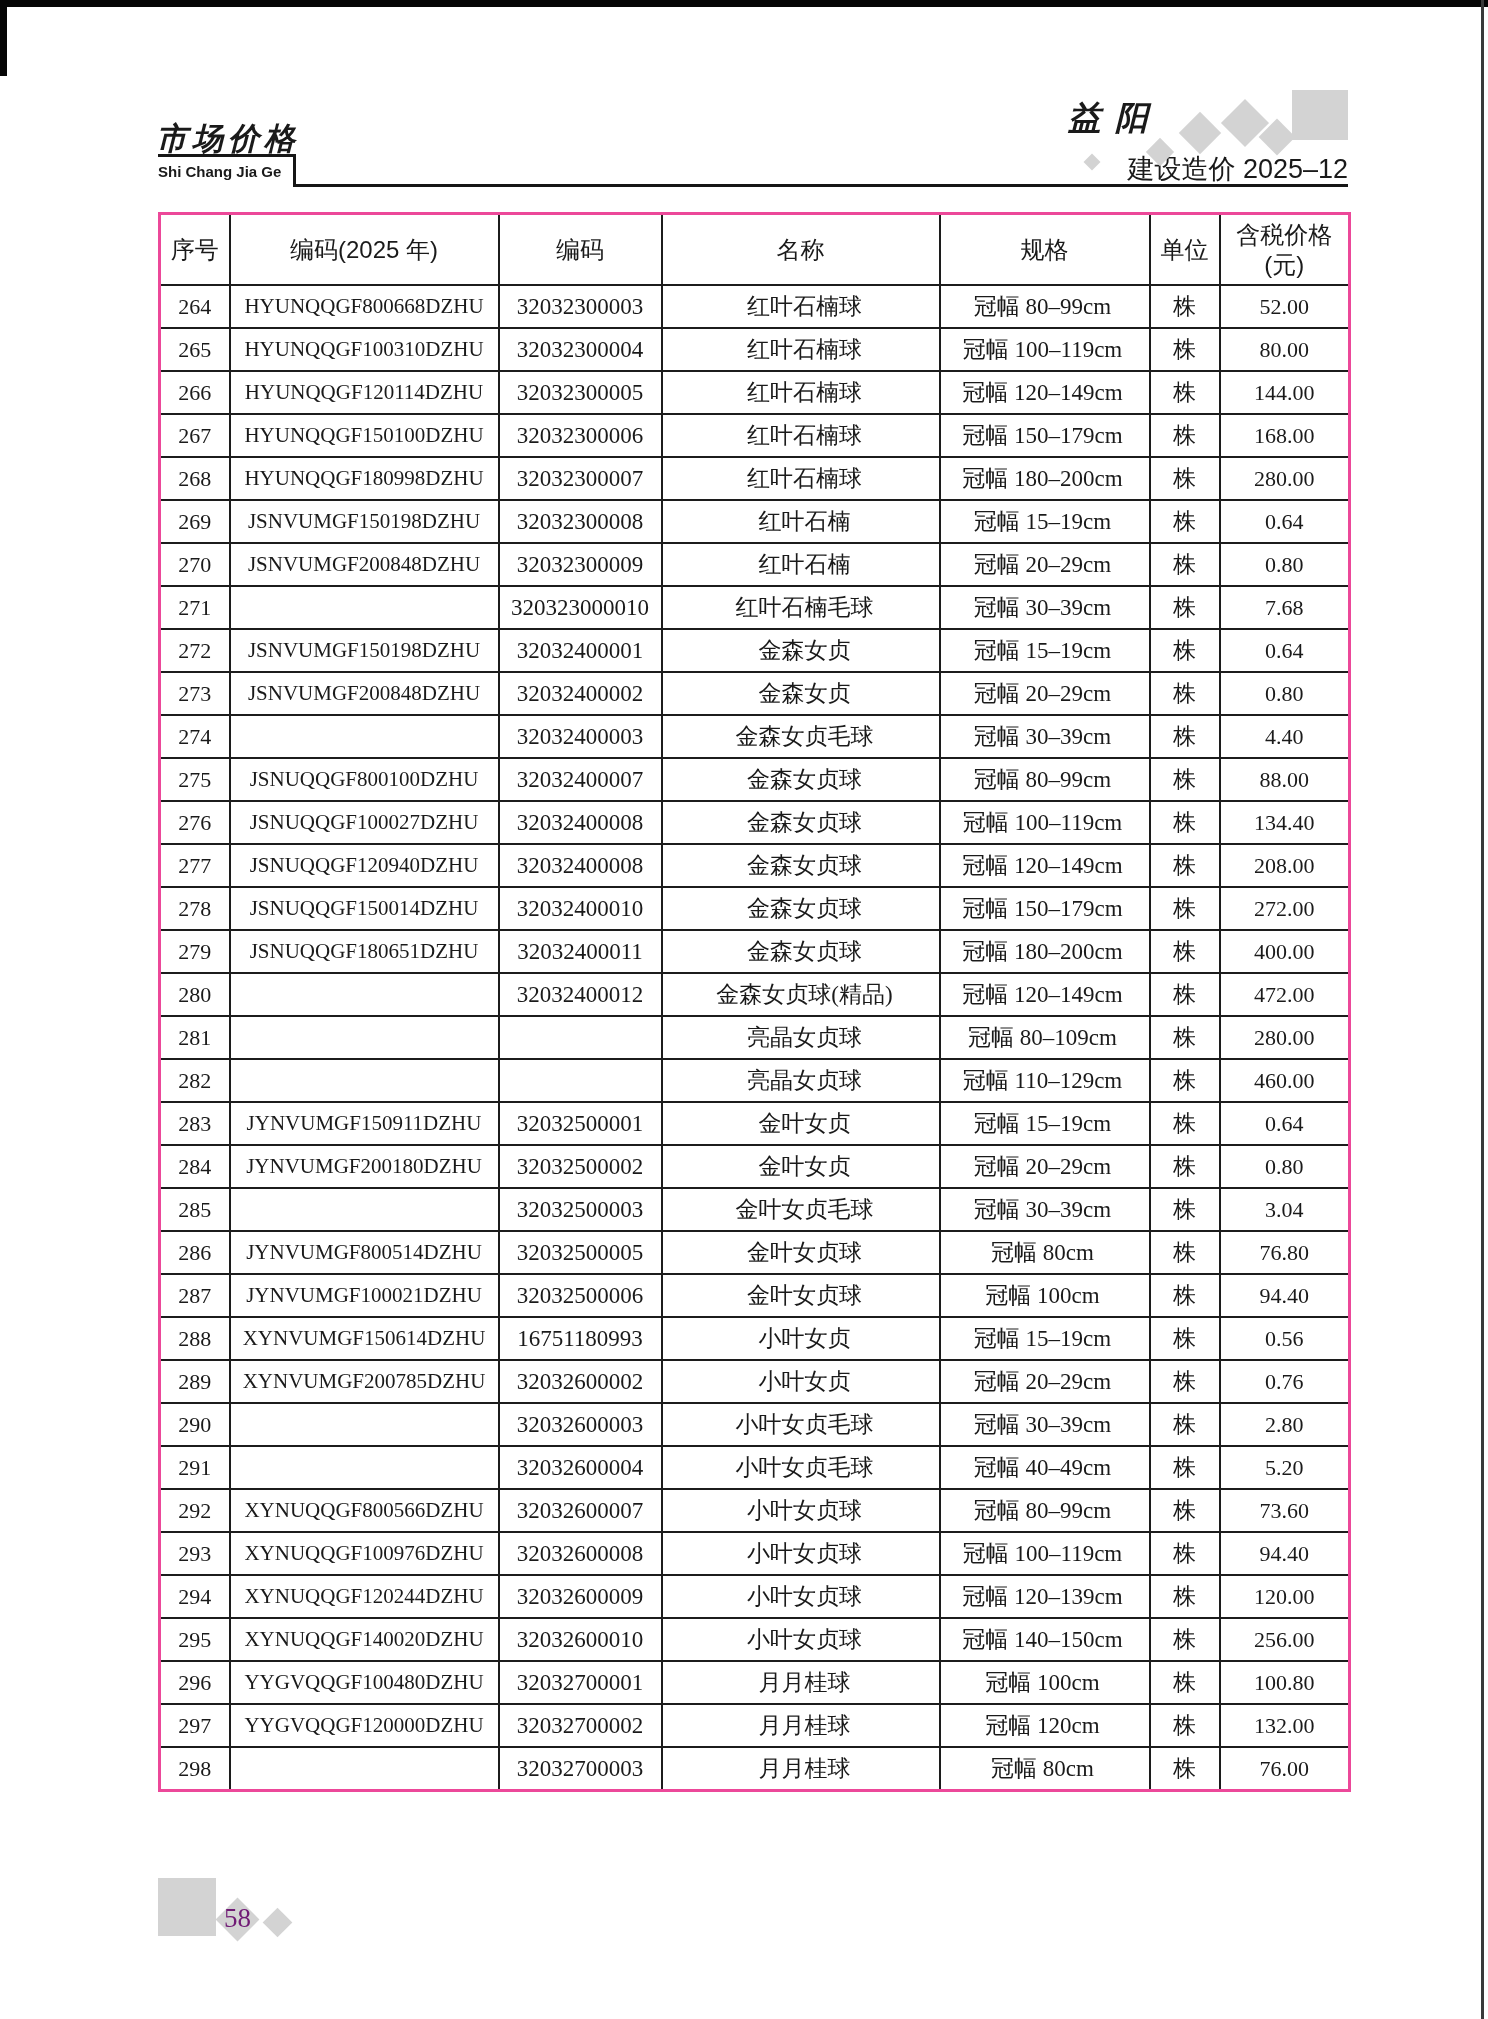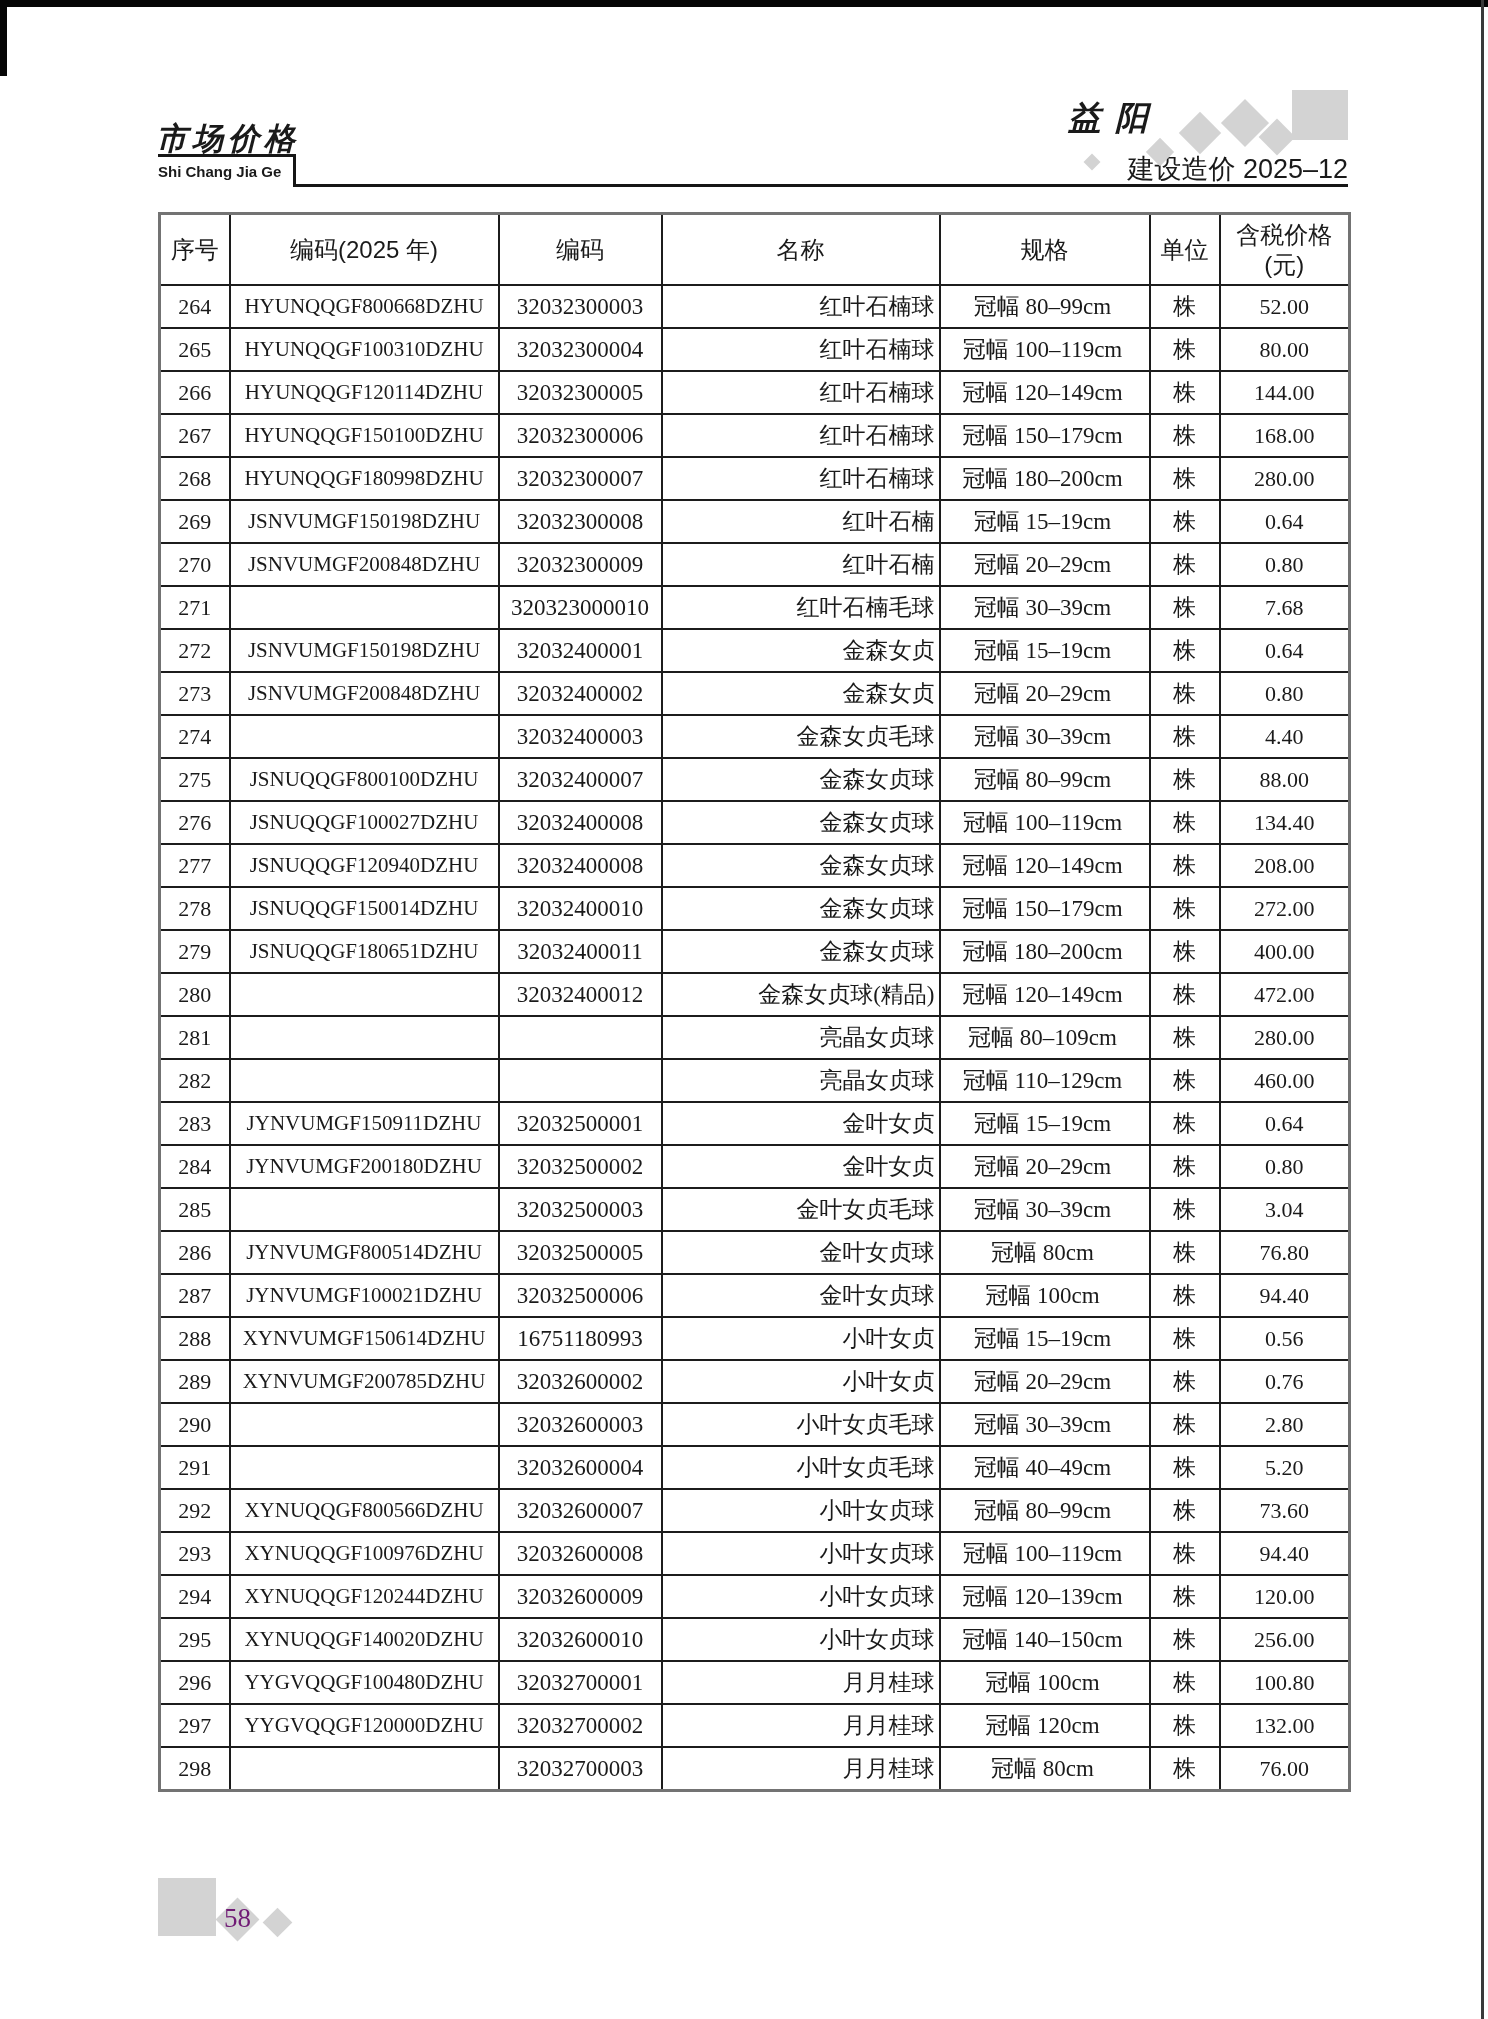--- a/index.html
+++ b/index.html
@@ -51,38 +51,38 @@
   .deco-bigsq{left:1292px;top:90px;width:56px;height:50px;}
 
   
   table.price{
     position:absolute;left:158px;top:212px;
     width:1190px;
     border-collapse:collapse;table-layout:fixed;
     background:#fff;
   }
   table.price,table.price th,table.price td{border:2px solid #1c1c1c;}
-  table.price{border:3px solid #737373;}
+  table.price{border:3px solid #ec4899;}
   table.price th{
     height:69px;
     font-family:"Liberation Sans","DejaVu Sans",sans-serif;
     font-weight:normal;font-size:24px;
     text-align:center;vertical-align:middle;
     padding:0;line-height:1.25;
   }
   table.price td{
     height:41px;
     font-size:23px;
     text-align:center;vertical-align:middle;
     padding:0 4px;white-space:nowrap;overflow:hidden;
   }
   table.price td.c0{font-size:22px;}
   table.price td.c1{font-size:21px;letter-spacing:0px;margin-top:13px;}
   table.price td.c2{font-size:23px;}
-  table.price td.c3{text-align:right;padding-left:12px;}
+  table.price td.c3{text-align:center;padding-left:12px;}
   table.price td.c4{text-align:center;padding-left:0;}
   table.price td.c6{font-size:22px;}
 
   
   .foot-square{left:158px;top:1878px;width:58px;height:58px;}
   .foot-d58{left:222px;top:1904px;width:31px;height:31px;}
   .foot-dsmall{left:267px;top:1912px;width:21px;height:21px;}
   .page-number{
     position:absolute;left:215px;top:1903px;width:45px;
     text-align:center;font-size:27px;color:#701a75;

